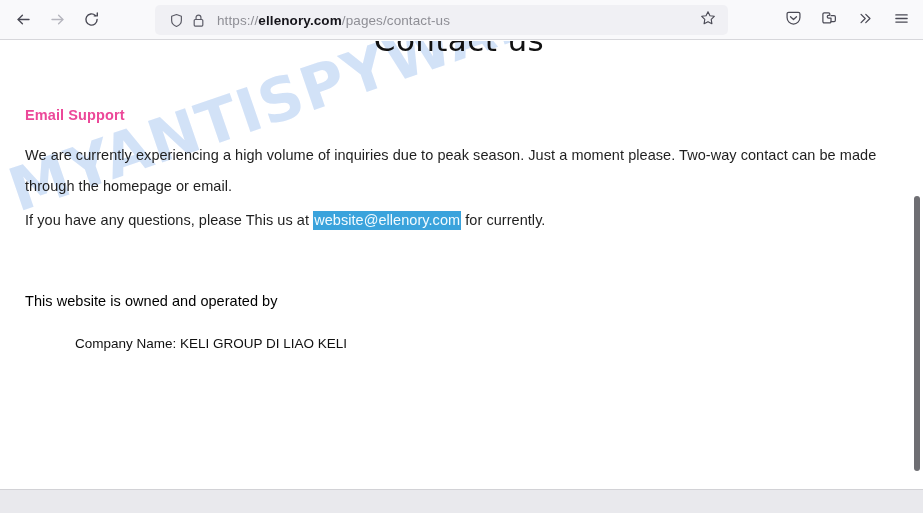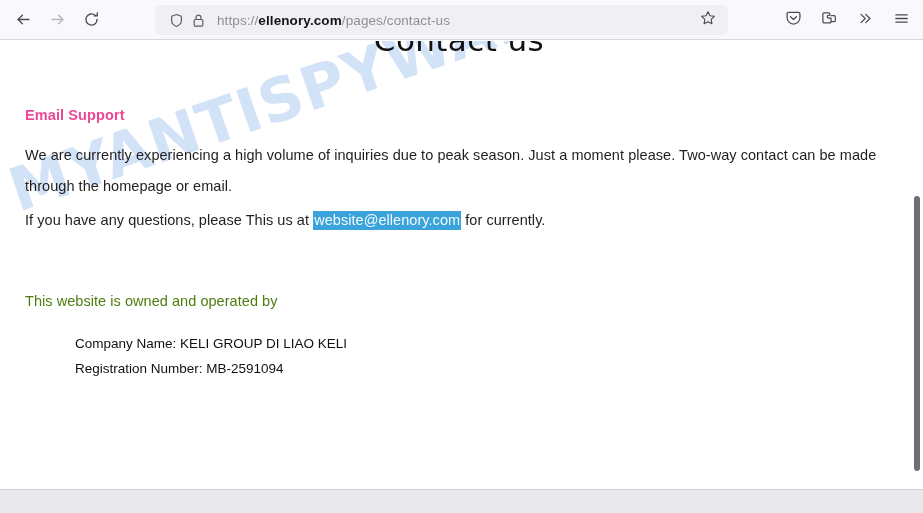--- a/index.html
+++ b/index.html
@@ -154,21 +154,21 @@
     background: #3aa3dc;
     color: #f2fbff;
     padding: 1px 1px 2px 1px;
   }
 
   .owned-line {
     position: absolute;
     top: 252px;
     left: 25px;
     font-size: 14.5px;
-    color: #4d7c0f;
+    color: #000000;
     letter-spacing: .05px;
   }
 
   .company-block {
     position: absolute;
     top: 291px;
     left: 31px;
     font-family: "Liberation Sans", sans-serif;
     font-size: 13.5px;
     color: #111111;
@@ -333,21 +333,20 @@
       <div class="sec-head">Email Support</div>
 
       <div class="para para-1">We are currently experiencing a high volume of inquiries due to peak season. Just a moment please. Two-way contact can be made through the homepage or email.</div>
 
       <div class="para para-2"><span>If you have any questions, please This us at </span><span class="email-sel">website@ellenory.com</span><span> for currently.</span></div>
 
       <div class="owned-line">This website is owned and operated by</div>
 
       <div class="company-block">
         <div>Company Name: KELI GROUP DI LIAO KELI</div>
-        <div>Registration Number: MB-2591094</div>
       </div>
 
     </div>
 
     <div class="scrollbar-track">
       <div class="scrollbar-thumb"></div>
     </div>
 
   </div>
 

